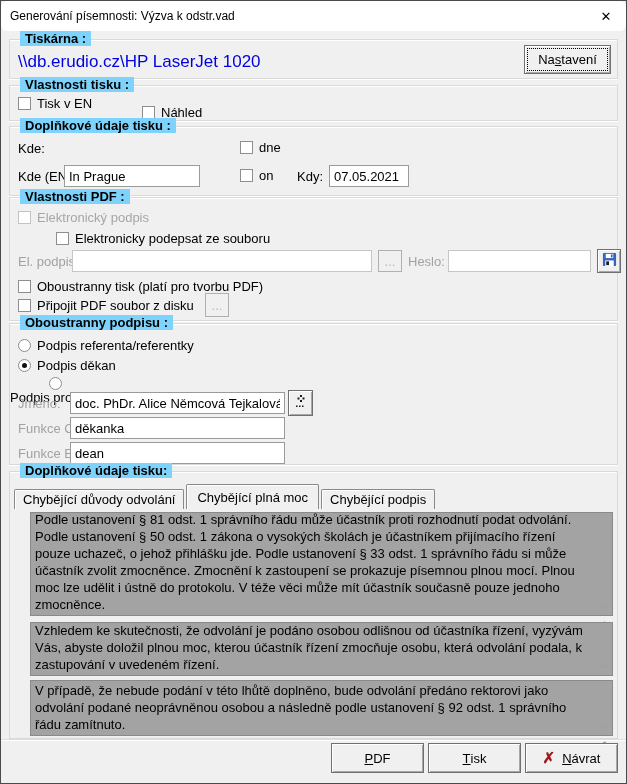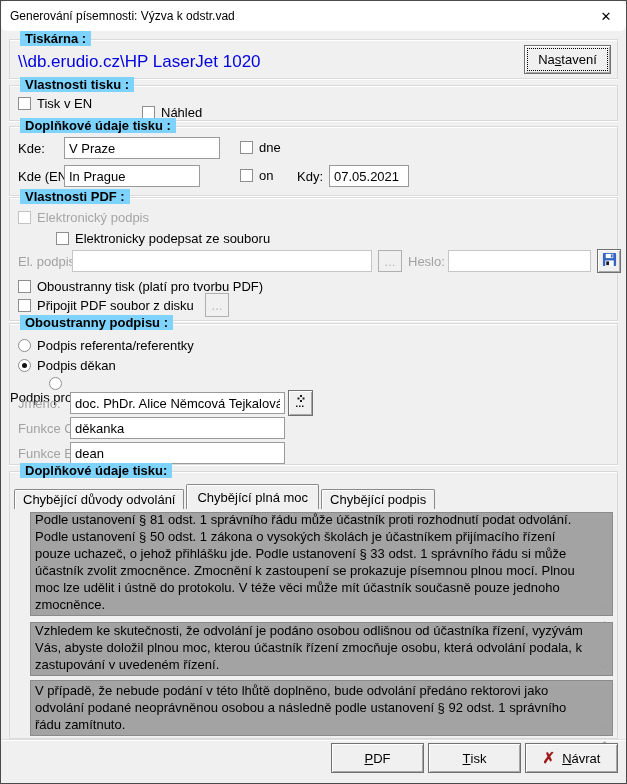--- a/index.html
+++ b/index.html
@@ -100,21 +100,20 @@
       </div>
       <div class="chk-row" style="left:105px; top:19px;margin-left:27px;">
         <span class="chk-box"></span>
         <span>Náhled</span>
       </div>
     </div>
 
     <div class="group" style="top:95px; height:70px;">
       <span class="legend">Doplňkové údaje tisku :</span>
       <span class="fld-label" style="left:8px; top:14px;">Kde:</span>
-      <input class="tbox" style="left: 54px; top: 10px; width: 156px;" value="V Praze">
       <div class="chk-row" style="left:230px; top:13px;">
         <span class="chk-box"></span>
         <span>dne</span>
       </div>
       <span class="fld-label" style="left:8px; top:42px;">Kde (EN):</span>
       <input class="tbox" style="left: 54px; top: 38px; width: 136px;" value="In Prague">
       <div class="chk-row" style="left:230px; top:41px;">
         <span class="chk-box"></span>
         <span>on</span>
       </div>

